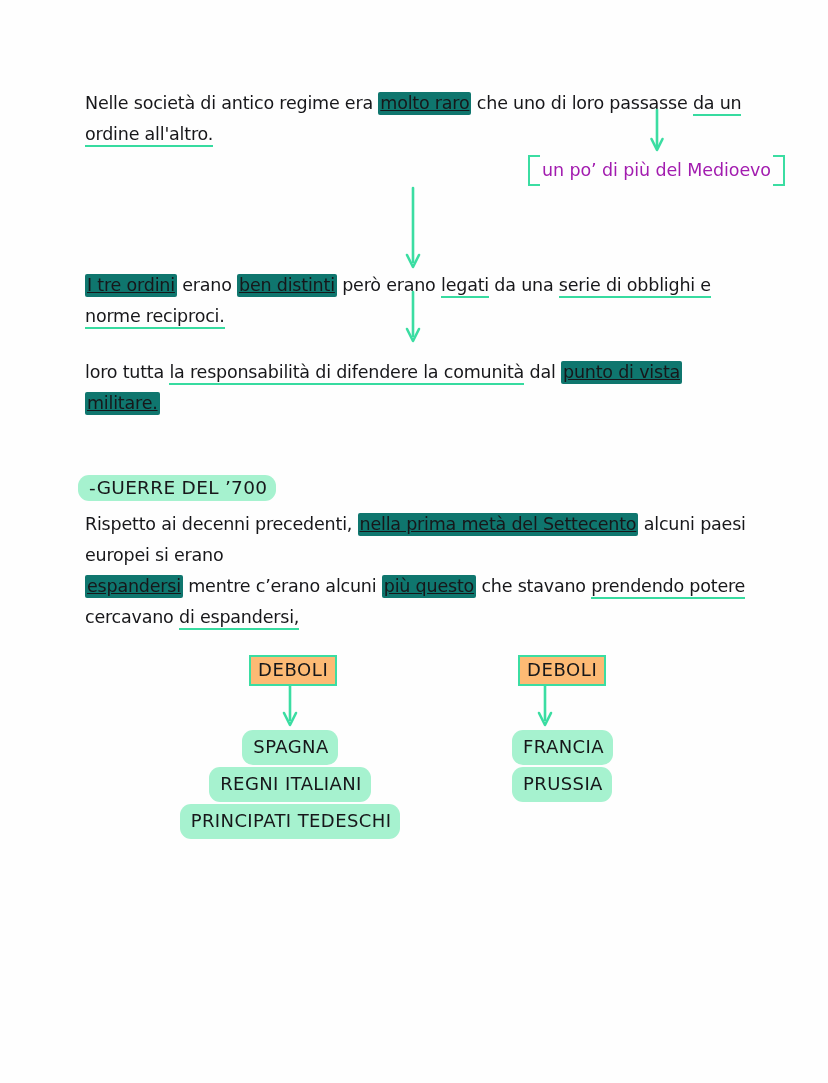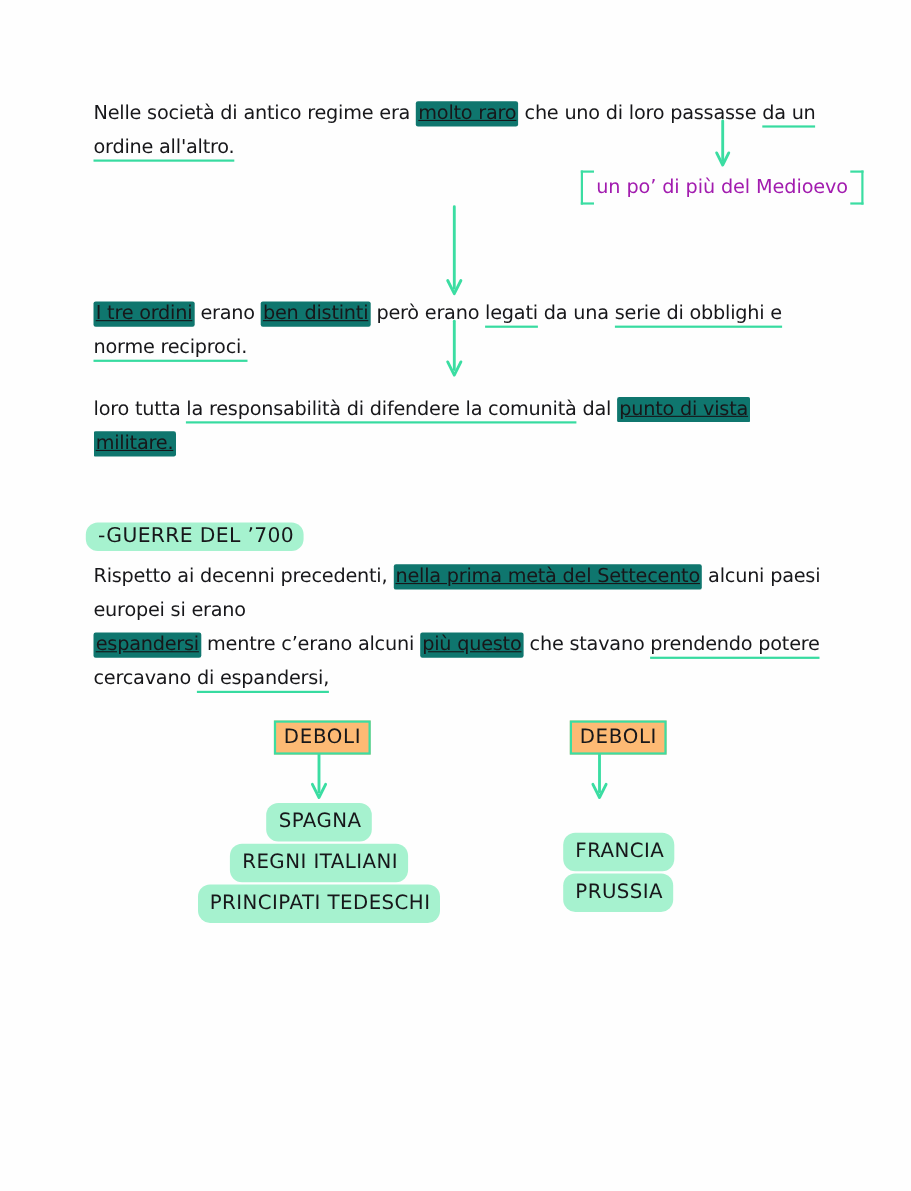--- a/index.html
+++ b/index.html
@@ -118,21 +118,21 @@
   .collist {
     position: absolute;
     font-family: "DejaVu Sans", sans-serif;
     font-size: 18px;
     letter-spacing: 0.4px;
     line-height: 30px;
     color: #17171a;
   }
   .collist .item { display: block; margin-bottom: 2px; }
   .collist.center { text-align: center; }
-  .collist.left { text-align: left; margin-top: 27px; }
+  .collist.left { text-align: left; }
   .collist .item > span { display: inline-block; }
 </style>
 </head>
 <body>
 
 <div class="page">
 
   <div class="para" style="left:85px; top:88px; width:660px;">
     <span>Nelle società di antico regime era </span><span class="hl">molto raro</span><span> che uno di loro passasse </span><span class="ul">da un ordine all'altro.</span>
   </div>

